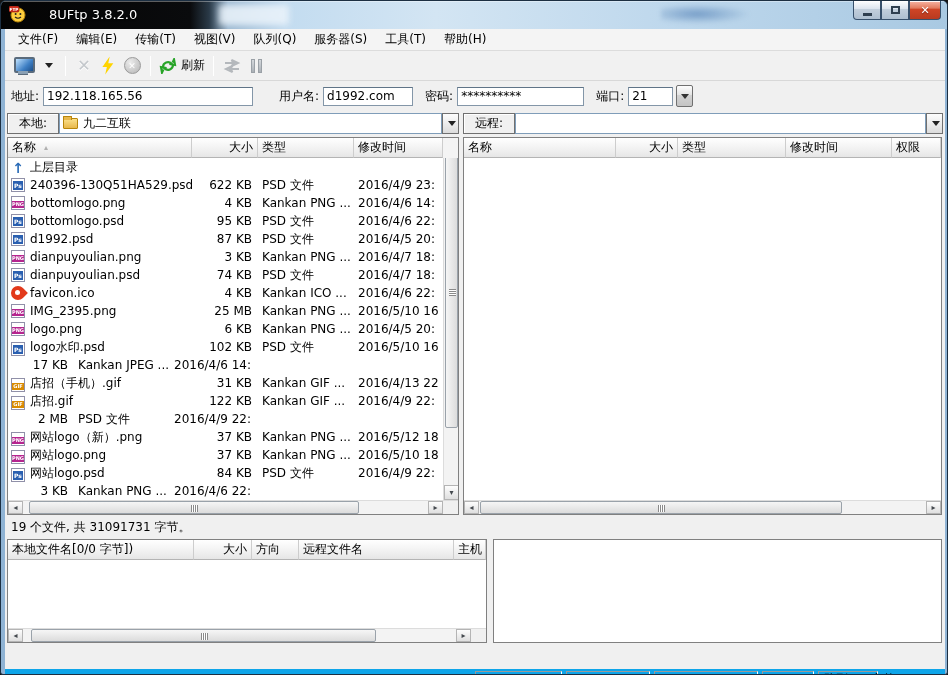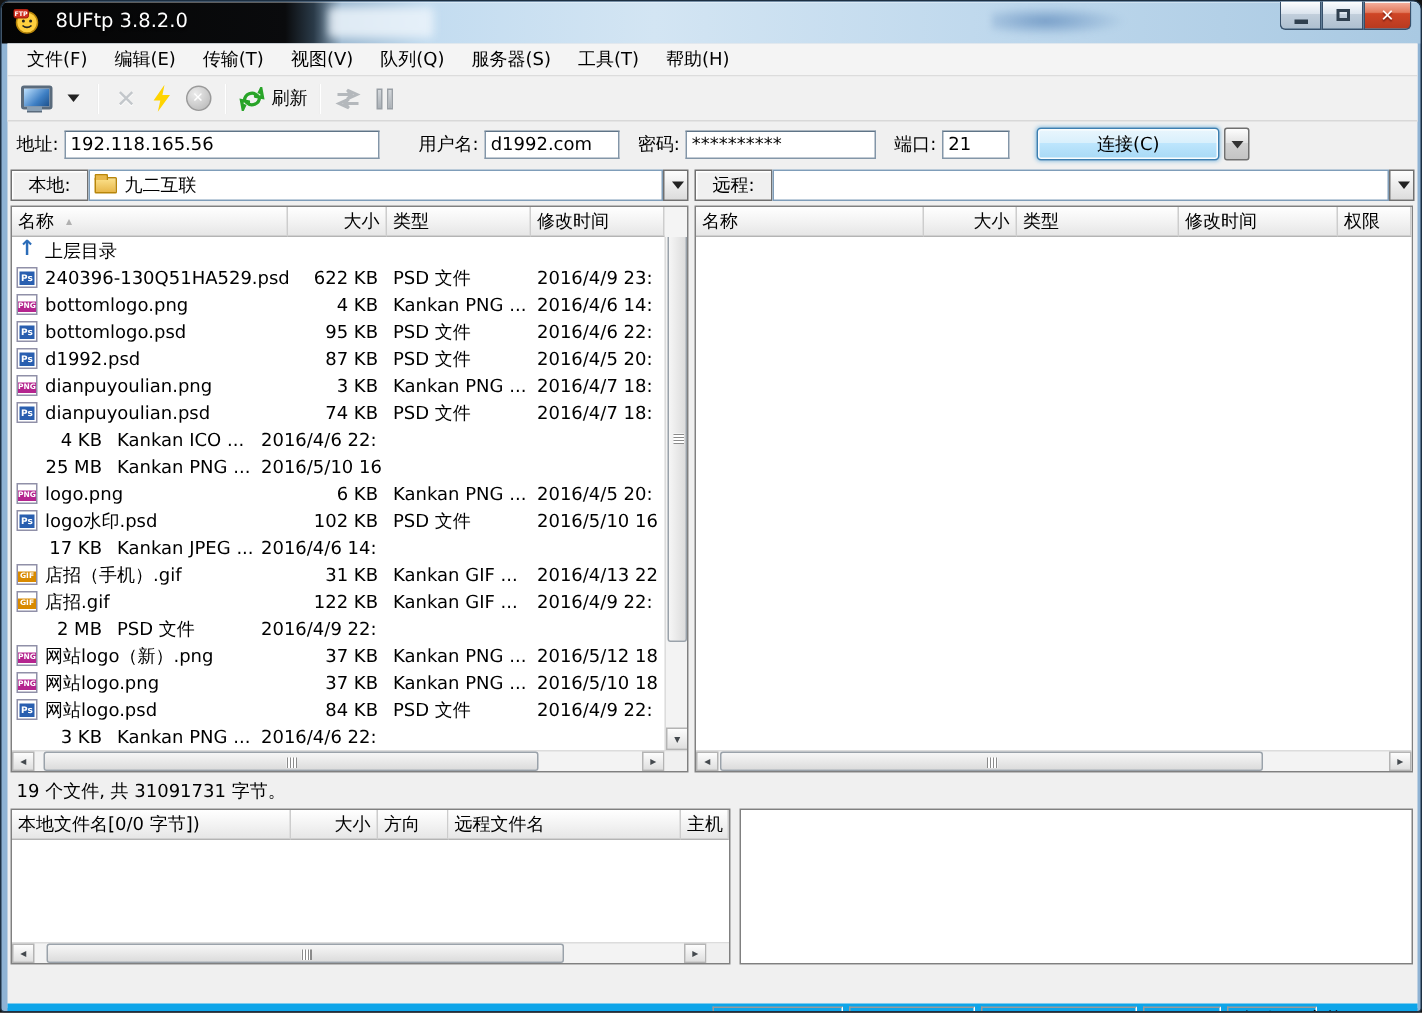--- a/index.html
+++ b/index.html
@@ -13,21 +13,21 @@
   
   .titlebar {
     position:absolute; left:0; top:0; width:100%; height:28px;
     background:linear-gradient(90deg,#040404 0%,#0a0b0d 20%,#2a3a48 22%,#9ab7d0 24%,#c3dcf0 30%,#d3e5f3 46%,#bdd7ec 72%,#a9c9e2 100%);
     box-shadow: inset 0 1px 0 rgba(255,255,255,.35);
   }
   .titlebar::before { content:""; position:absolute; left:218px; top:4px; width:70px; height:20px;
     background:rgba(235,243,250,.85); filter:blur(3px); border-radius:3px; }
   .titlebar::after { content:""; position:absolute; left:660px; top:3px; width:90px; height:20px;
     background:radial-gradient(ellipse at 40% 50%, rgba(60,110,170,.55), rgba(200,225,245,0) 70%); filter:blur(2px); }
-  .title-left { position:absolute; left:8px; top:5px; display:flex; align-items:center; gap:11px; z-index:2; }
+  .title-left { position:absolute; left:8px; top:5px; display:flex; align-items:center; gap:23px; z-index:2; }
   .title-text { color:#fff; font-size:13px; text-shadow:0 1px 2px #000; }
   
   .winbtns { position:absolute; top:0; right:6px; display:flex; z-index:3; }
   .wbtn {
     width:28px; height:19px; border:1px solid #37506b; border-top:none;
     background:linear-gradient(#fdfeff,#dbe4ee 45%,#c2cfdc 46%,#aebfd0);
     display:flex; align-items:center; justify-content:center;
     box-shadow:inset 0 1px 0 rgba(255,255,255,.9);
   }
   .wbtn.min { border-radius:0 0 0 4px; }
@@ -92,21 +92,21 @@
   .pane { position:absolute; top:108px; height:378px; background:#fff; border:1px solid #808080; display:flex; flex-direction:column; }
   .pane-local { left:2px; width:452px; }
   .pane-remote { left:458px; width:479px; }
   .lheader { display:flex; height:20px; flex:none; background:#f4f4f4; }
   .hcell { background:linear-gradient(#ffffff,#f2f2f2 55%,#e6e6e6); border-right:1px solid #cdcdcd;
     border-bottom:1px solid #b4b4b4; padding:2px 4px; white-space:nowrap; overflow:hidden; display:flex; align-items:center; }
   .hcell.r { justify-content:flex-end; }
   .sort-tri { color:#b0b0b0; font-size:8px; margin-left:8px; }
   .lbody { position:relative; flex:1; overflow:hidden; background:#fff; }
   .lrow { display:flex; align-items:center; height:18px; white-space:nowrap; }
-  .c-name { width:184px; display:flex; align-items:center; overflow:hidden; padding-left:2px; }
+  .c-name { width:184px; display:flex; align-items:flex-end; overflow:hidden; padding-left:2px; }
   .c-size { width:66px; text-align:right; padding-right:6px; flex:none; }
   .c-type { width:96px; padding-left:4px; overflow:hidden; flex:none; }
   .c-date { flex:1; padding-left:4px; overflow:hidden; }
   
   .fic { position:relative; width:14px; height:14px; margin:0 5px 0 1px; flex:none; }
   .fic-psd,.fic-png,.fic-jpg,.fic-gif { background:#fff; border:1px solid #9090a8; }
   .fic::after { position:absolute; color:#fff; font-weight:bold; text-align:center; }
   .fic-psd::after { content:"Ps"; inset:2px 1px 1px 1px; background:#2a5fb0; font-size:6px; line-height:9px; }
   .fic-png::after { content:"PNG"; inset:4px 0 1px 0; background:#b5258f; font-size:5px; line-height:7px; }
   .fic-jpg::after { content:"JPG"; inset:4px 0 1px 0; background:#2a76c4; font-size:5px; line-height:7px; }
@@ -234,21 +234,20 @@
 
     <div class="connbar">
       <span class="clabel">地址:</span>
       <input class="tin" style="width: 210px;" value="192.118.165.56">
       <span class="clabel" style="margin-left:26px">用户名:</span>
       <input class="tin" style="width: 90px;" value="d1992.com">
       <span class="clabel" style="margin-left:12px">密码:</span>
       <input class="tin" style="width: 127px;" value="**********">
       <span class="clabel" style="margin-left:12px">端口:</span>
       <input class="tin" style="width: 45px;" value="21">
-      <button class="btn7">连接(C)</button>
       <div class="btn7drop">
           <span class="caret"></span>
         </div>
     </div>
 
     <div class="panesel psel-local">
       <div class="psel-btn">
           <span>本地:</span>
         </div>
       <div class="combo">
@@ -354,26 +353,34 @@
               <span class="c-name">
                 <span class="fic fic-psd"></span>
                 <span>dianpuyoulian.psd</span>
               </span>
               <span class="c-size">74 KB</span>
               <span class="c-type">PSD 文件</span>
               <span class="c-date">2016/4/7 18:</span>
             </div>
 
             <div class="lrow">
+              <span class="c-name">
+                <span class="fic fic-ico"></span>
+                <span>favicon.ico</span>
+              </span>
               <span class="c-size">4 KB</span>
               <span class="c-type">Kankan ICO ...</span>
               <span class="c-date">2016/4/6 22:</span>
             </div>
 
             <div class="lrow">
+              <span class="c-name">
+                <span class="fic fic-png"></span>
+                <span>IMG_2395.png</span>
+              </span>
               <span class="c-size">25 MB</span>
               <span class="c-type">Kankan PNG ...</span>
               <span class="c-date">2016/5/10 16</span>
             </div>
 
             <div class="lrow">
               <span class="c-name">
                 <span class="fic fic-png"></span>
                 <span>logo.png</span>
               </span>

